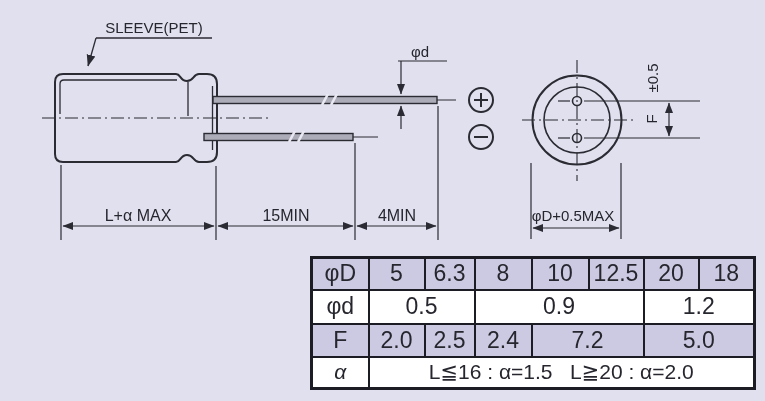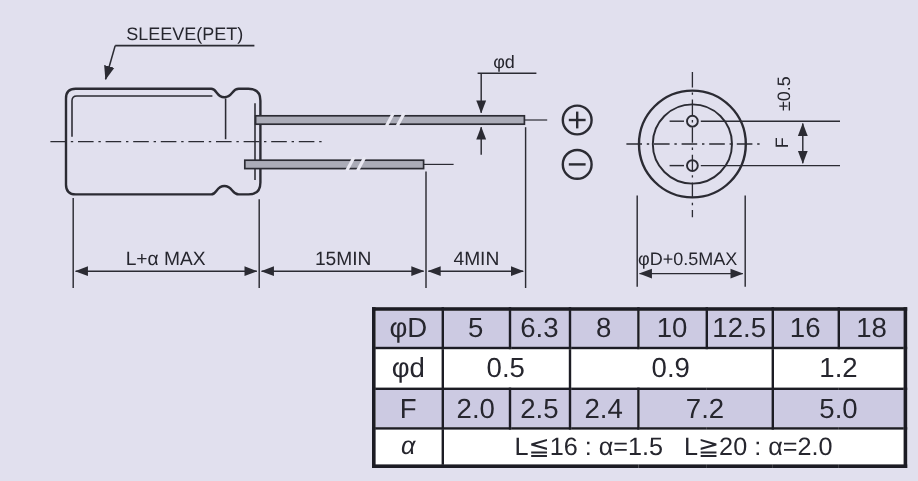--- a/index.html
+++ b/index.html
@@ -161,21 +161,21 @@
         <col style="width:56px">
     </colgroup>
     <tbody>
       <tr class="hd" style="height:32px">
         <td>φD</td>
         <td>5</td>
         <td>6.3</td>
         <td>8</td>
         <td>10</td>
         <td>12.5</td>
-        <td>16</td>
+        <td>20</td>
         <td>18</td>
       </tr>
       <tr class="wh" style="height:34px">
         <td>φd</td>
         <td colspan="2">0.5</td>
         <td colspan="3">0.9</td>
         <td colspan="2">1.2</td>
       </tr>
       <tr class="hd" style="height:33px">
         <td>F</td>

